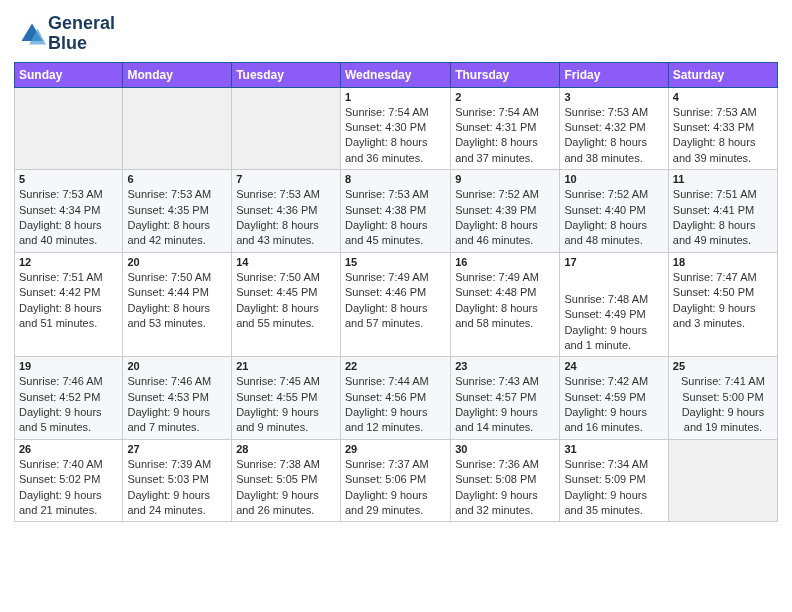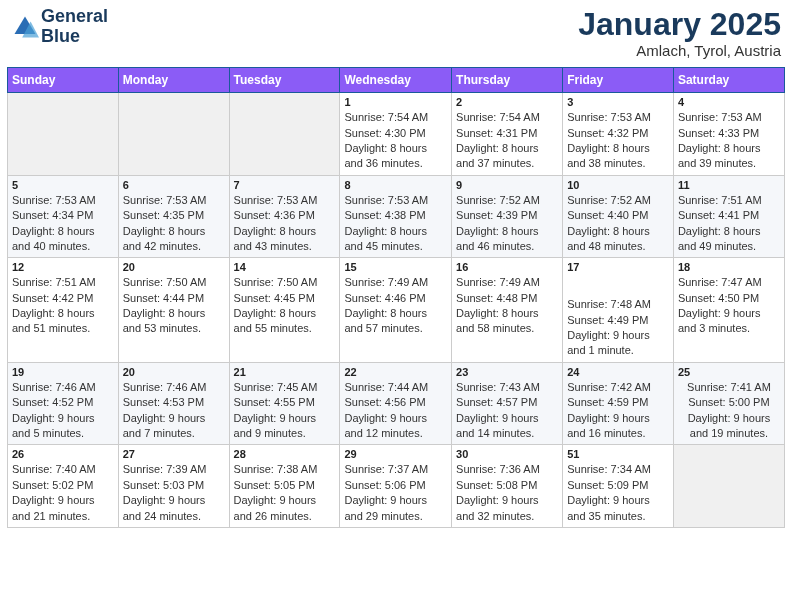--- a/index.html
+++ b/index.html
@@ -7,21 +7,21 @@
       font-family: Arial, sans-serif;
       background: #fff;
       width: 792px;
       min-height: 612px;
       overflow: hidden;
     }
     .page {
       width: 792px;
       min-height: 612px;
       background: #fff;
-      padding: 7px;
+      padding: 14px;
     }
     .header {
       display: flex;
       justify-content: space-between;
       align-items: flex-start;
       margin-bottom: 8px;
       padding: 0 4px;
     }
     .logo {
       display: flex;
@@ -105,24 +105,20 @@
     <div class="logo">
       <svg class="logo-icon" viewBox="0 0 40 40">
         <polygon points="20,5 35,30 5,30" fill="#2a6db5"></polygon>
         <polygon points="28,12 40,35 16,35" fill="#4a9fd5" opacity="0.7"></polygon>
       </svg>
       <div class="logo-text">
         <span>General</span>
         <span>Blue</span>
       </div>
     </div>
-    <div class="title-block">
-      <div class="month-title">January 2025</div>
-      <div class="location-title">Amlach, Tyrol, Austria</div>
-    </div>
   </div>
 
   <table class="calendar">
     <thead>
       <tr>
       <th>Sunday</th>
           <th>Monday</th>
           <th>Tuesday</th>
           <th>Wednesday</th>
           <th>Thursday</th>
@@ -347,21 +343,21 @@
 and 29 minutes.</div>
           </td>
           <td>
             <span class="day-num">30</span>
             <div class="day-info" style="white-space: pre-line;">Sunrise: 7:36 AM
 Sunset: 5:08 PM
 Daylight: 9 hours
 and 32 minutes.</div>
           </td>
           <td>
-            <span class="day-num">51</span>
+            <span class="day-num">31</span>
             <div class="day-info" style="white-space: pre-line;">Sunrise: 7:34 AM
 Sunset: 5:09 PM
 Daylight: 9 hours
 and 35 minutes.</div>
           </td>
           <td class="empty"></td>
         </tr>
       </tbody>
   </table>
 </div>

